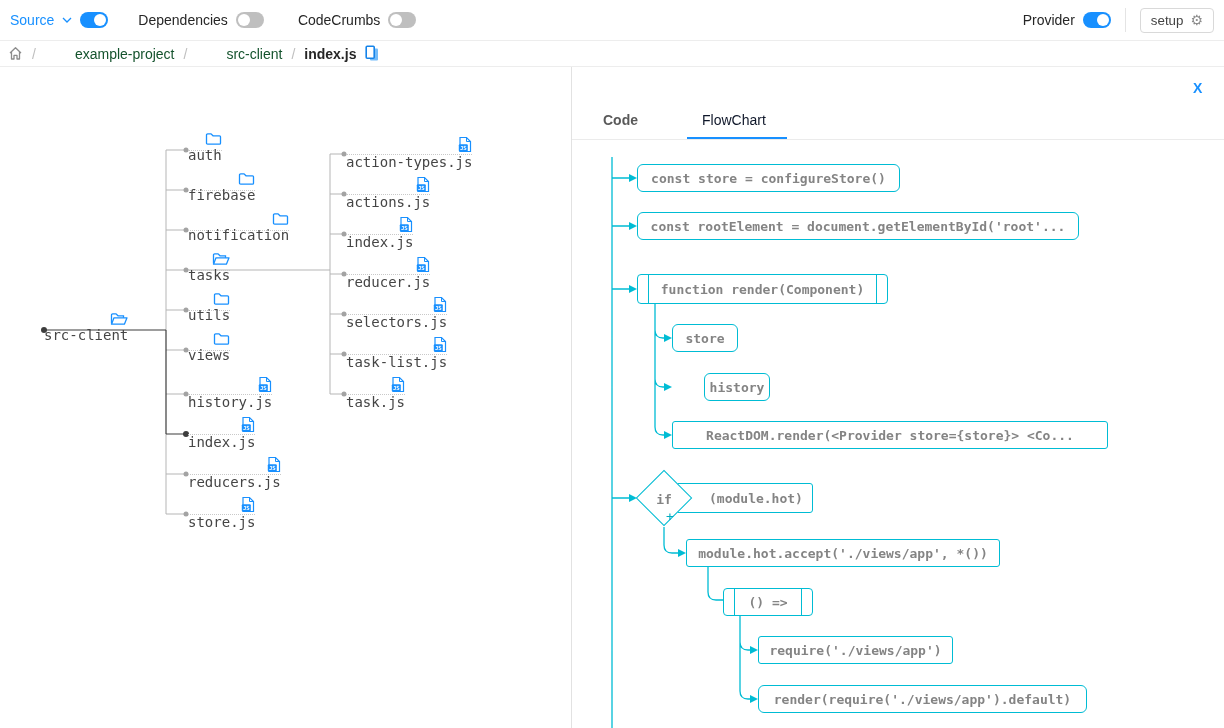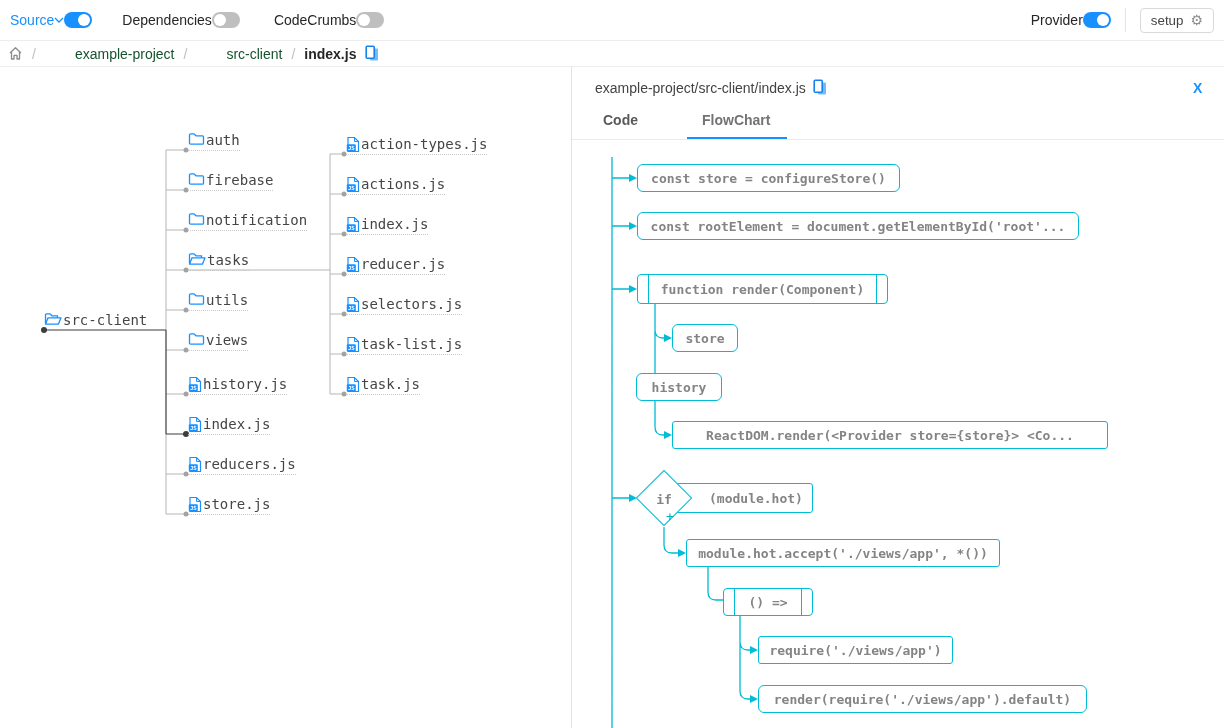--- a/index.html
+++ b/index.html
@@ -1,21 +1,21 @@
 <!DOCTYPE html>
 <html><head>
 <meta charset="utf-8">
 <style>
   html,body{margin:0;padding:0;background:#fff;}
   #app{position:relative;width:1224px;height:728px;background:#fff;overflow:hidden;
        font-family:"Liberation Sans",sans-serif;font-size:14px;color:#404040;}
 
   
   .toolbar{position:absolute;left:0;top:0;width:1224px;height:40px;display:flex;align-items:center;}
-  .toolbar .grp{display:flex;align-items:center;}
+  .toolbar .grp{display:flex;align-items:center;gap:8px;}
   .tb-border{position:absolute;left:0;top:40px;width:1224px;height:1px;background:#ededed;}
   .src-label{color:#1890ff;cursor:pointer;}
   .toggle{width:28px;height:16px;border-radius:9px;position:relative;flex:0 0 auto;}
   .toggle.on{background:#1890ff;}
   .toggle.off{background:rgba(0,0,0,0.25);}
   .toggle .knob{position:absolute;top:2px;width:12px;height:12px;border-radius:50%;background:#fff;}
   .toggle.on .knob{right:2px;}
   .toggle.off .knob{left:2px;}
   .vdiv{width:1px;height:24px;background:#e4e4e4;margin:0 14px;}
   .setup-btn{display:flex;align-items:center;gap:7px;border:1px solid #d9d9d9;border-radius:4px;
@@ -26,33 +26,33 @@
   .breadcrumb{position:absolute;left:8px;top:41px;height:25px;display:flex;align-items:center;gap:9px;}
   .bc-sep{color:#bfbfbf;}
   .bc-link{color:#14532d;cursor:pointer;margin-left:30px;}
   .bc-current{color:#262626;font-weight:bold;cursor:pointer;}
   .bc-border{position:absolute;left:0;top:66px;width:1224px;height:1px;background:#ededed;}
 
   
   #lines{position:absolute;left:0;top:0;z-index:0;}
 
   
-  .tree-node{position:absolute;height:18px;display:flex;align-items:flex-start;gap:1px;
+  .tree-node{position:absolute;height:18px;display:flex;align-items:flex-end;gap:1px;
              white-space:nowrap;border-bottom:1px dotted #c9c9c9;z-index:2;cursor:pointer;
-             font-family:"DejaVu Sans Mono",monospace;font-size:14px;color:#454545;}
+             font-family:"DejaVu Sans Mono",monospace;font-size:14px;color:#454545;flex-direction:column;}
   .tree-node.root{border-bottom:none;}
   .tree-node svg{flex:0 0 auto;display:block;}
 
   
   .sb-left-border{position:absolute;left:571px;top:67px;width:1px;height:661px;background:#e2e2e2;}
   .sb-title{position:absolute;left:595px;top:79px;display:flex;align-items:center;gap:7px;
             color:#434343;z-index:2;}
   .sb-close{position:absolute;left:1193px;top:80px;color:#1890ff;font-weight:bold;cursor:pointer;z-index:2;}
   .tab{position:absolute;top:112px;color:#595959;cursor:pointer;z-index:2;font-weight:bold;}
-  .tab.active{color:#737373;font-weight:bold;}
+  .tab.active{color:#0f172a;font-weight:normal;}
   .tab-underline{position:absolute;left:687px;top:137px;width:100px;height:2px;background:#1890ff;z-index:2;}
   .tab-border{position:absolute;left:572px;top:139px;width:652px;height:1px;background:#ebebeb;}
 
   
   .flow-node{position:absolute;border:1px solid #00bcd4;background:#fff;z-index:1;
              display:flex;align-items:center;justify-content:center;white-space:nowrap;overflow:hidden;
              font-family:"DejaVu Sans Mono",monospace;font-size:13px;font-weight:bold;color:#848484;
              cursor:pointer;box-sizing:border-box;}
   .flow-node.r6{border-radius:6px;}
   .flow-node.r3{border-radius:3px;}
@@ -323,40 +323,33 @@
           <path d="M2 1.5 H8.5 L12.5 5.5 V15.5 H2 Z" fill="#fff" stroke="#1890ff" stroke-width="1.2"></path>
           <path d="M8.5 1.5 V5.5 H12.5" fill="none" stroke="#1890ff" stroke-width="1"></path>
           <rect x="0.8" y="8.2" width="9" height="7.3" rx="1" fill="#1890ff"></rect>
           <text x="5.3" y="13.8" font-size="5.6" font-weight="bold" fill="#fff" text-anchor="middle" font-family="DejaVu Sans Mono,monospace">JS</text>
         </svg>
         <span>task.js</span>
       </div>
     </div>
 
   <div class="sb-left-border"></div>
-  <div class="sb-title">
-    <span>example-project/src-client/index.js</span>
-    <svg width="14" height="17" viewBox="0 0 14 17">
-      <rect x="5" y="3.5" width="8" height="12" rx="1" fill="#74bcf9"></rect>
-      <rect x="1.2" y="1.2" width="8" height="12" rx="1" fill="#fff" stroke="#1583e9" stroke-width="1.6"></rect>
-    </svg>
-  </div>
   <div class="sb-close">X</div>
 
   <div class="tab" style="left:603px;">Code</div>
   <div class="tab active" style="left:702px;">FlowChart</div>
   <div class="tab-border"></div>
   <div class="tab-underline"></div>
 
   <div id="flow-layer">
       <div class="flow-node r6" style="left: 637px; top: 164px; width: 263px; height: 28px; text-align: center;">const store = configureStore()</div>
       <div class="flow-node r6" style="left: 637px; top: 212px; width: 442px; height: 28px;">const rootElement = document.getElementById('root'...</div>
       <div class="flow-node fn" style="left: 637px; top: 274px; width: 251px; height: 30px;">function render(Component)</div>
       <div class="flow-node r6" style="left: 672px; top: 324px; width: 66px; height: 28px;">store</div>
-      <div class="flow-node r6" style="left: 636px; top: 373px; width: 86px; height: 28px;">history</div>
+      <div class="flow-node r6" style="left: 704px; top: 373px; width: 66px; height: 28px;">history</div>
       <div class="flow-node r3" style="left: 672px; top: 421px; width: 436px; height: 28px;">ReactDOM.render(&lt;Provider store={store}&gt; &lt;Co...</div>
       <div class="flow-node r3 padL" style="left: 660px; top: 483px; width: 153px; height: 30px; padding-left: 48px;">(module.hot)</div>
       <div class="flow-node r3" style="left: 686px; top: 539px; width: 314px; height: 28px;">module.hot.accept('./views/app', *())</div>
       <div class="flow-node fn" style="left: 723px; top: 588px; width: 90px; height: 28px;">() =&gt;</div>
       <div class="flow-node r3" style="left: 758px; top: 636px; width: 195px; height: 28px;">require('./views/app')</div>
       <div class="flow-node r6" style="left: 758px; top: 685px; width: 329px; height: 28px;">render(require('./views/app').default)</div>
     </div>
   <div class="diamond"></div>
   <div class="if-label">if</div>
   <div class="plus-label">+</div>

